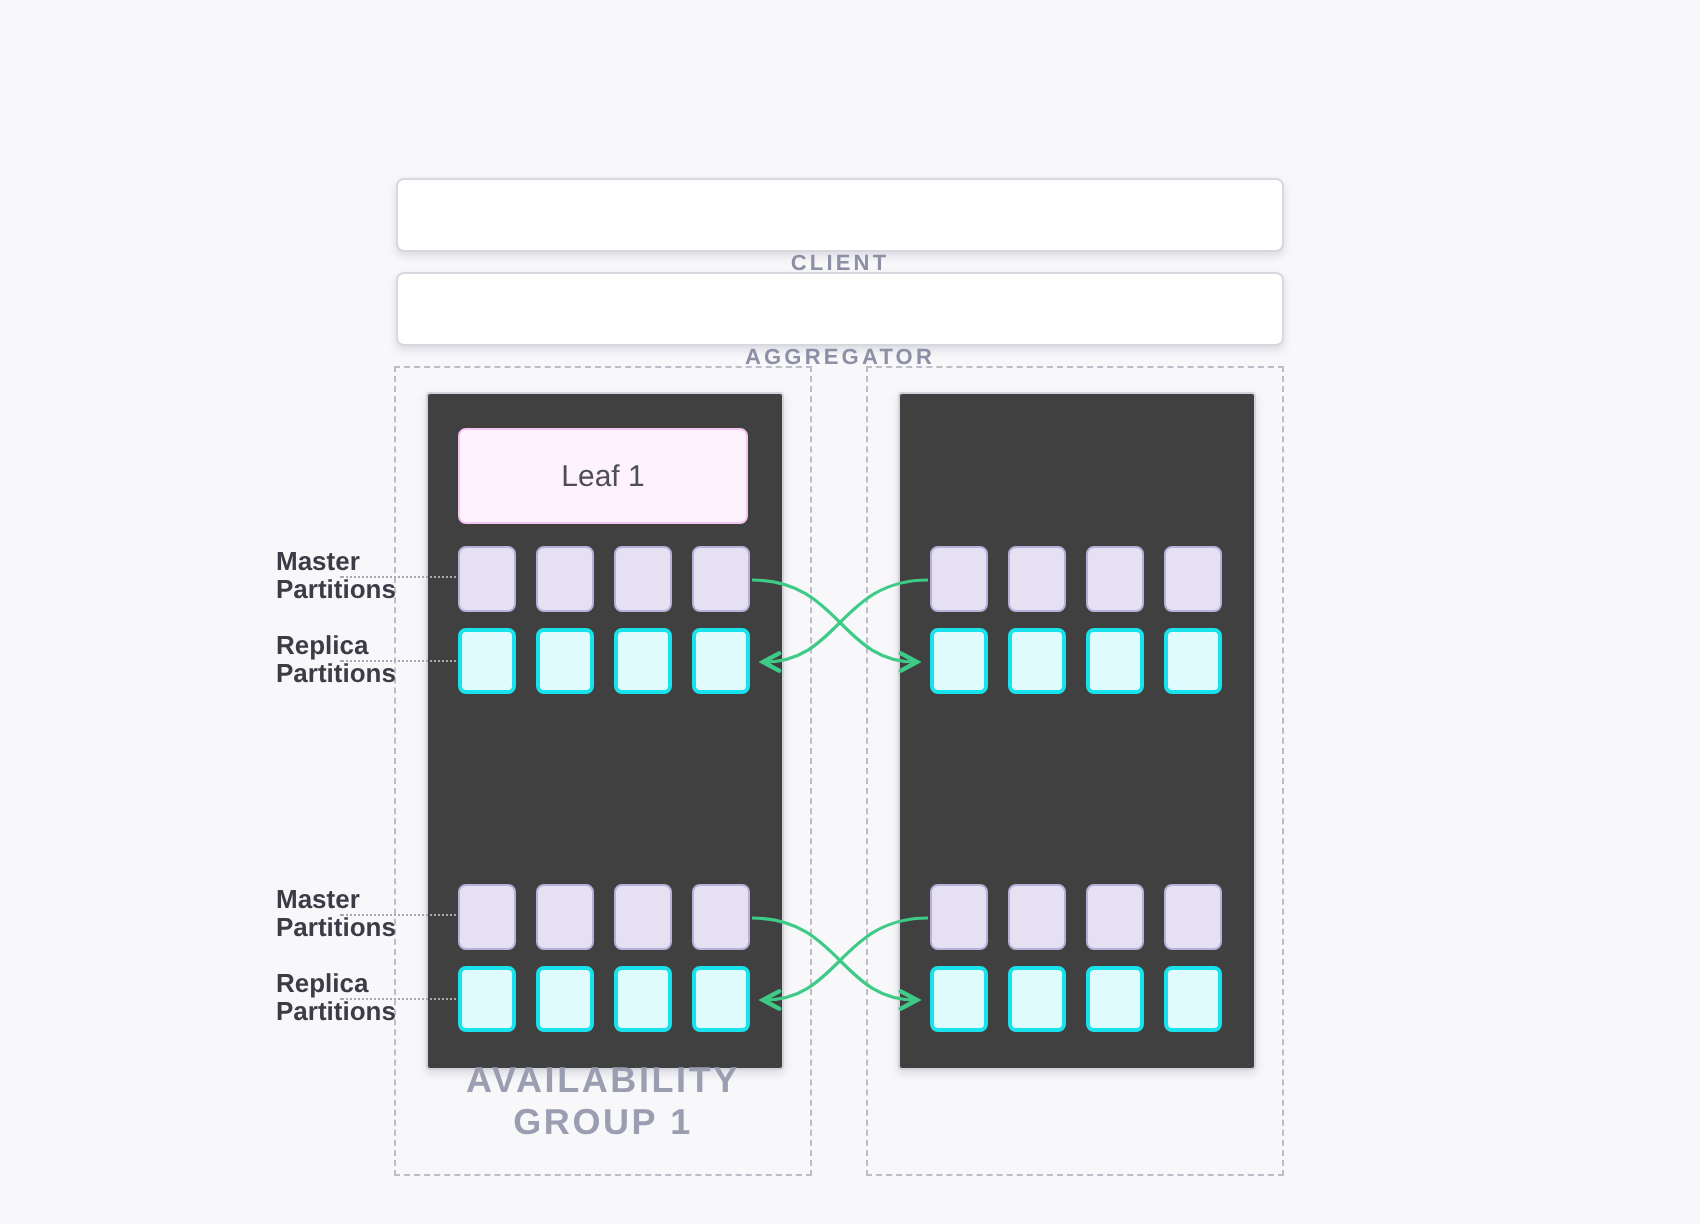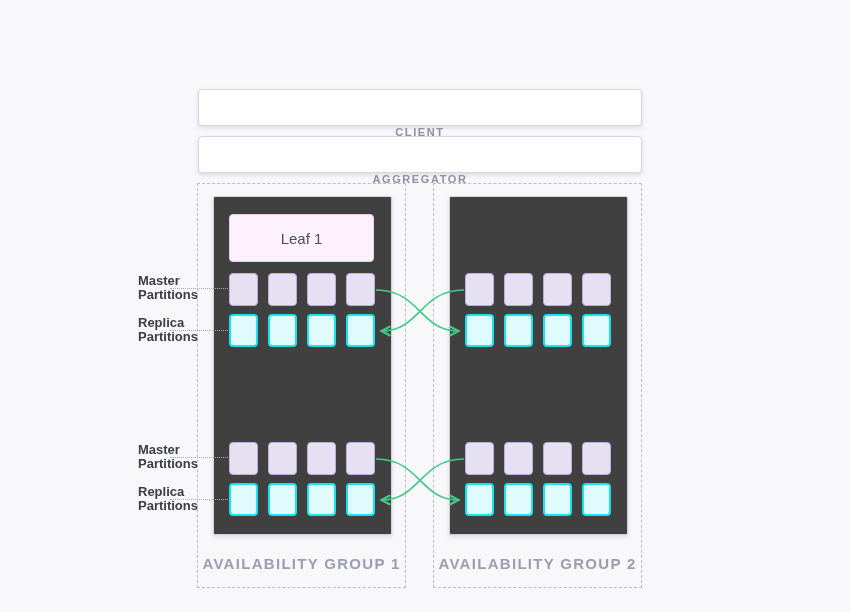--- a/index.html
+++ b/index.html
@@ -27,21 +27,21 @@
     letter-spacing:1.6px; text-transform:uppercase;margin-top:48px;
   }
   .group {
     position:absolute; top:183px; width:209px; height:405px;
     border:1px dashed #bdbdc8;
   }
   .group.g1 { left:197px; }
   .group.g2 { left:433px; }
   .group-label {
     position:absolute; bottom:15px; left:0; width:100%;
-    text-align:center; font-size:15px; font-weight:700;
+    text-align:center; font-size:18px; font-weight:700;
     color:#9b9db0; letter-spacing:1.3px;
   }
   .leaf-container {
     position:absolute; left:15px; top:12px; width:179px; height:339px;
     background:#404040; border:1px solid #d3d3db; border-radius:2px;
     box-shadow:0 2px 4px rgba(145,145,165,.28);
   }
   .leaf-title {
     position:absolute; left:15px; width:145px; height:48px;
     background:#fdf2fe; border:1px solid #f6c6f1; border-radius:4px;
@@ -140,21 +140,20 @@
         <div class="pbox master"></div>
         <div class="pbox master"></div>
       </div>
       <div class="prow r2">
         <div class="pbox replica"></div>
         <div class="pbox replica"></div>
         <div class="pbox replica"></div>
         <div class="pbox replica"></div>
       </div>
     </div>
-    <div class="group-label">AVAILABILITY GROUP 2</div>
   </div>
 
   <div class="part-label ml1">Master Partitions</div>
   <div class="part-label rl1">Replica Partitions</div>
   <div class="part-label ml2">Master Partitions</div>
   <div class="part-label rl2">Replica Partitions</div>
 
   <div class="leader l1"></div>
   <div class="leader l2"></div>
   <div class="leader l3"></div>

